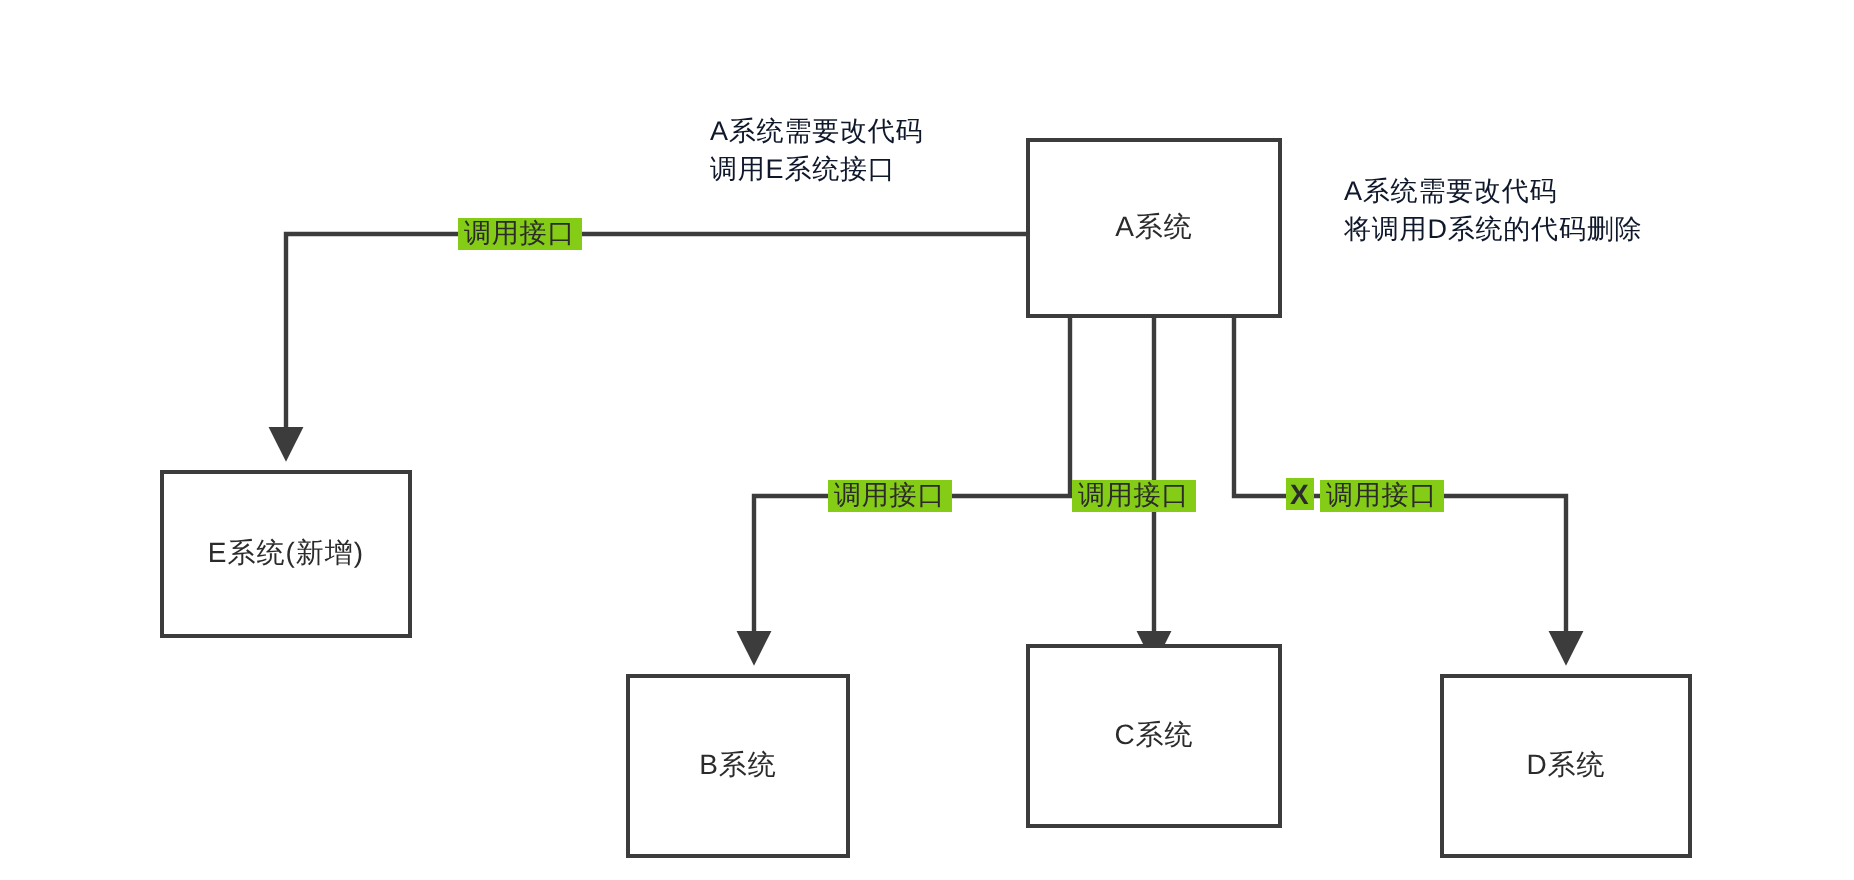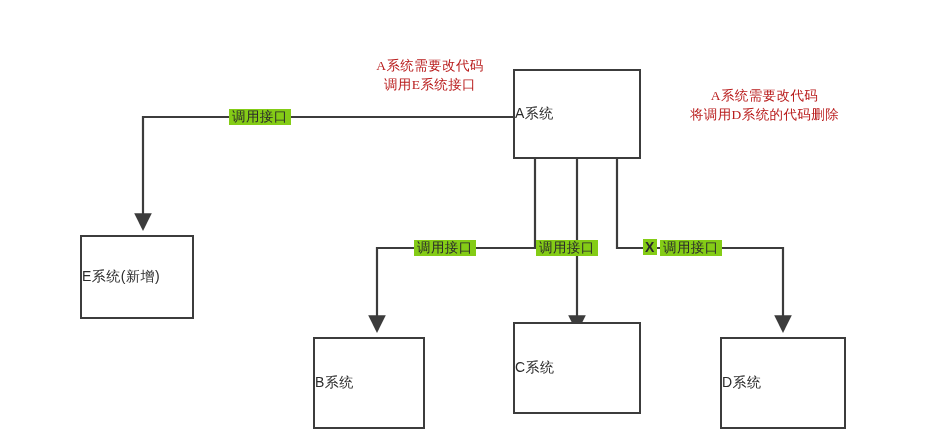--- a/index.html
+++ b/index.html
@@ -24,26 +24,27 @@
     width: 927px;
     height: 440px;
   }
   .node {
     position: absolute;
     box-sizing: border-box;
     border: 2px solid #3c3c3c;
     background: #ffffff;
     display: flex;
     align-items: center;
+    justify-content: center;
     color: #2b2b2b;
     font-size: 14px;
     letter-spacing: 0.5px;
   }
   .node-a   { left: 513px; top: 69px;  width: 128px; height: 90px; }
-  .node-e   { left: 80px;  top: 235px; width: 114px; height: 84px; }
+  .node-e   { left: 80px;  top: 235px; width: 126px; height: 84px; }
   .node-b   { left: 313px; top: 337px; width: 112px; height: 92px; }
   .node-c   { left: 513px; top: 322px; width: 128px; height: 92px; }
   .node-d   { left: 720px; top: 337px; width: 126px; height: 92px; }
 
   .wire-label {
     position: absolute;
     background: #84cc16;
     color: #2b2b2b;
     font-size: 13.5px;
     line-height: 16px;
@@ -52,27 +53,25 @@
     letter-spacing: 0.4px;
   }
   .lbl-e     { left: 229px; top: 109px; }
   .lbl-b     { left: 414px; top: 240px; }
   .lbl-c     { left: 536px; top: 240px; }
   .lbl-d     { left: 660px; top: 240px; }
   .cut-mark  { left: 643px; top: 239px; font-size: 14px; font-weight: 600; padding: 0 2px; }
 
   .annotation {
     position: absolute;
-    color: #b91c1c;
+    color: #0f172a;
     font-size: 13.5px;
     line-height: 19px;
-    text-align: center;
     white-space: pre-line;
     letter-spacing: 0.4px;
-    font-family: Liberation Serif, serif;
   }
   .ann-left  { left: 355px; top: 56px; width: 150px; }
   .ann-right { left: 672px; top: 86px; width: 185px; }
 </style>
 </head>
 <body>
 
 <div id="canvas">
 
   <svg id="wires" viewBox="0 0 927 440" xmlns="http://www.w3.org/2000/svg">

